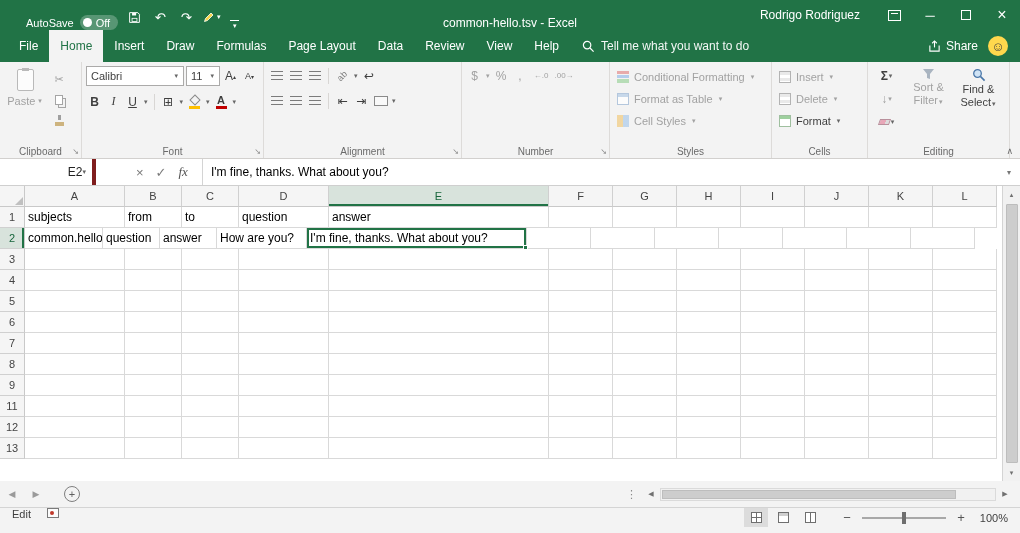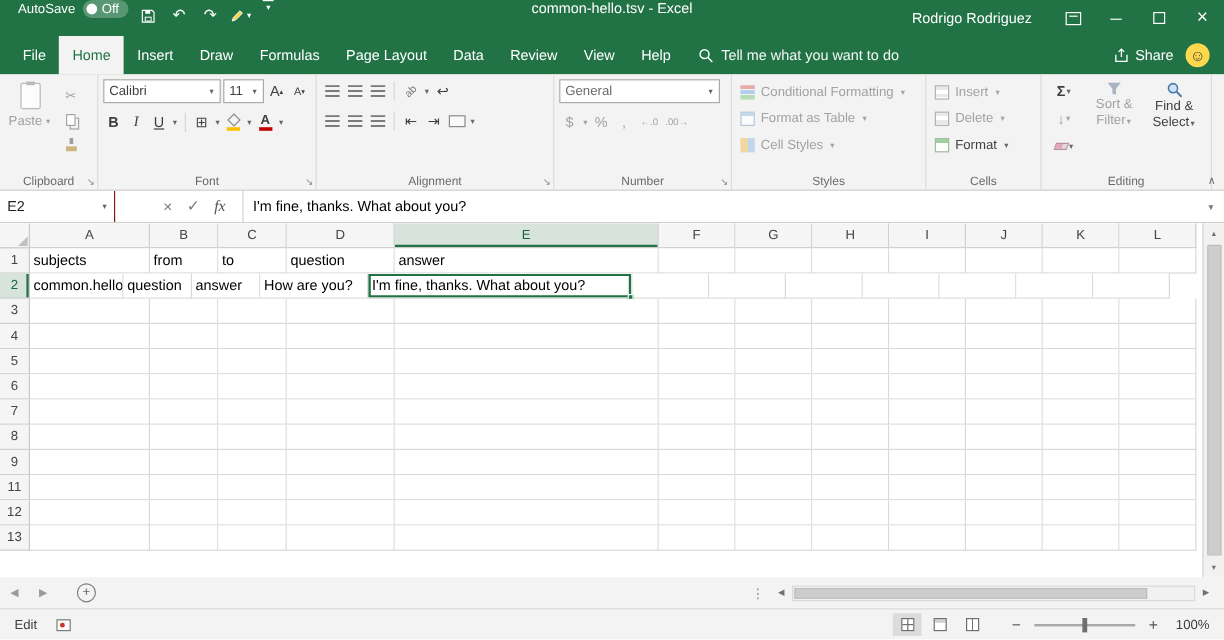--- a/index.html
+++ b/index.html
@@ -1,21 +1,21 @@
 <!DOCTYPE html>
 <html><head>
 <meta charset="utf-8">
 <style>
 *{margin:0;padding:0;box-sizing:border-box}
 html,body{width:1020px;height:533px;overflow:hidden}
 body{font-family:"Liberation Sans","DejaVu Sans",sans-serif;font-size:12px;background:#fff;color:#222}
 .app{width:1020px;height:533px;display:flex;flex-direction:column}
 
 
-.titlebar{flex:0 0 30px;background:#217346;color:#fff;display:flex;align-items:flex-start;position:relative;padding-left:15px;font-size:11px}
+.titlebar{flex:0 0 30px;background:#217346;color:#fff;display:flex;align-items:flex-end;position:relative;padding-left:26px;font-size:11px}
 .as-wrap{display:flex;align-items:center}
 .as-pill{display:inline-flex;align-items:center;gap:4px;background:rgba(255,255,255,.25);border-radius:8px;height:15px;padding:0 8px 0 3px;margin-left:6px}
 .as-knob{width:9px;height:9px;border-radius:50%;background:#fff}
 .qat{display:inline-flex;align-items:center;justify-content:center;min-width:20px;height:26px;margin-left:6px;font-size:13px;color:#fff}
 .qat .dd{font-size:7px;margin-left:2px;color:#fff}
 .qat-bar{display:inline-flex;flex-direction:column;align-items:center;margin-left:8px}
 .qat-bar .bar{width:9px;border-top:1px solid #fff;margin-bottom:1px}
 .qat-bar .dd{font-size:7px;color:#fff}
 .tb-title{position:absolute;left:0;right:0;text-align:center;font-size:12px;pointer-events:none}
 .tb-right{margin-left:auto;display:flex;align-items:center;height:100%}
@@ -84,21 +84,21 @@
 .icon-format{width:12px;height:12px;display:inline-block;border:1px solid #9fbf9f;background:linear-gradient(to bottom,#9ed09e 0 3px,#fff 3px)}
 
 .ed-wrap{display:flex;gap:3px}
 .ed-col{display:flex;flex-direction:column;gap:4px;width:30px;align-items:center}
 .ed-stack{display:flex;flex-direction:column;align-items:center;width:47px;gap:1px;font-size:11px;line-height:12px;padding-top:2px;text-align:center}
 .icon-eraser{display:inline-block;width:11px;height:6px;background:linear-gradient(90deg,#e8a7b8 60%,#dcdcdc 60%);transform:skewX(-20deg);border:1px solid #b9909c}
 .collapse-btn{position:absolute;right:7px;bottom:2px;font-size:9px;color:#6a6a6a}
 
 
 .formulabar{flex:0 0 27px;background:#fff;border-bottom:1px solid #cfcfcf;display:flex;align-items:stretch;font-size:12px}
-.namebox{width:96px;border-right:1px solid #7f1d1d;display:flex;align-items:center;justify-content:space-between;padding:0 6px}
+.namebox{width:96px;border-right:4px solid #7f1d1d;display:flex;align-items:center;justify-content:flex-end;padding:0 6px}
 .nb-dd{font-size:7px;color:#666}
 .fb-btns{display:flex;align-items:center;gap:12px;padding:0 14px 0 40px;border-right:1px solid #d4d4d4;color:#7a7a7a}
 .fb-x,.fb-check{font-size:13px}
 .fb-fx{font-family:"Liberation Serif",serif;font-style:italic;font-size:13px;color:#555}
 .fb-value{flex:1;display:flex;align-items:center;padding-left:8px;color:#000;white-space:nowrap;overflow:hidden}
 .fb-expand{width:22px;display:flex;align-items:center;justify-content:center;color:#777;font-size:8px}
 
 
 .gridwrap{flex:0 0 295px;display:flex;background:#fff;position:relative}
 .grid{width:1002px;overflow:hidden;position:relative}
@@ -121,21 +121,21 @@
 .sb-nav{width:24px;display:flex;align-items:center;justify-content:center;color:#9a9a9a;font-size:9px}
 .sheet-tab{margin-left:42px;padding:0 14px;background:#fff;border-left:1px solid #d4d4d4;border-right:1px solid #d4d4d4;box-shadow:inset 0 -2px 0 #217346;color:#217346;font-weight:bold;display:flex;align-items:center}
 .sb-add{width:16px;height:16px;border:1px solid #7f7f7f;border-radius:50%;display:flex;align-items:center;justify-content:center;font-size:11px;color:#5f5f5f;margin:auto 0 auto 16px}
 .sb-dots{margin-left:auto;display:flex;align-items:center;color:#8a8a8a;padding:0 5px;font-size:11px}
 .hscroll{width:372px;display:flex;align-items:center;margin-right:6px}
 .hs-arrow{width:18px;text-align:center;color:#707070;font-size:7px}
 .hs-track{flex:1;height:13px;background:#f1f1f1;border:1px solid #dadada;position:relative}
 .hs-thumb{position:absolute;left:1px;top:1px;bottom:1px;width:88%;background:#cdcdcd;border:1px solid #bdbdbd}
 
 
-.statusbar{flex:1;background:#f3f3f3;display:flex;align-items:center;font-size:11px;color:#3f3f3f}
+.statusbar{flex:1;background:#f3f3f3;display:flex;align-items:flex-start;font-size:11px;color:#3f3f3f}
 .sb-mode{padding-left:12px}
 .macro{width:12px;height:10px;border:1px solid #7a7a7a;margin-left:16px;position:relative;background:#fcfcfc}
 .macro::after{content:"";position:absolute;left:2px;top:2px;width:4px;height:4px;border-radius:50%;background:#c0392b}
 .sb-rt{margin-left:auto;display:flex;align-items:center;gap:3px;padding-right:12px}
 .viewbtn{width:24px;height:19px;display:flex;align-items:center;justify-content:center}
 .viewbtn.active{background:#dcdcdc}
 .vi{width:11px;height:11px;border:1px solid #6f6f6f;background:#fff;display:inline-block}
 .vi.grid{background:linear-gradient(#6f6f6f 0 0) center/1px 100% no-repeat,linear-gradient(#6f6f6f 0 0) center/100% 1px no-repeat,#fff}
 .vi.layout{box-shadow:inset 0 3px 0 #cfcfcf}
 .vi.break{background:linear-gradient(90deg,#fff 0 4px,#6f6f6f 4px 5px,#fff 5px),#fff}
@@ -361,24 +361,20 @@
             </span>
           <span class="dd">▾</span>
         </div>
       </div>
       <span class="rg-label">Alignment</span>
       <span class="rg-launcher">↘</span>
     </div>
 
     <div class="rgroup" style="width:148px">
       <div class="rg-body col">
-        <div class="combo" style="width:134px;color:#6a6a6a">
-            <span>General</span>
-            <span class="dd">▾</span>
-          </div>
         <div class="rrow dis">
           <span class="fbtn">$</span>
           <span class="dd">▾</span>
           <span class="fbtn">%</span>
           <span class="fbtn">,</span>
           <span class="fbtn sm">←.0</span>
           <span class="fbtn sm">.00→</span>
         </div>
       </div>
       <span class="rg-label">Number</span>

